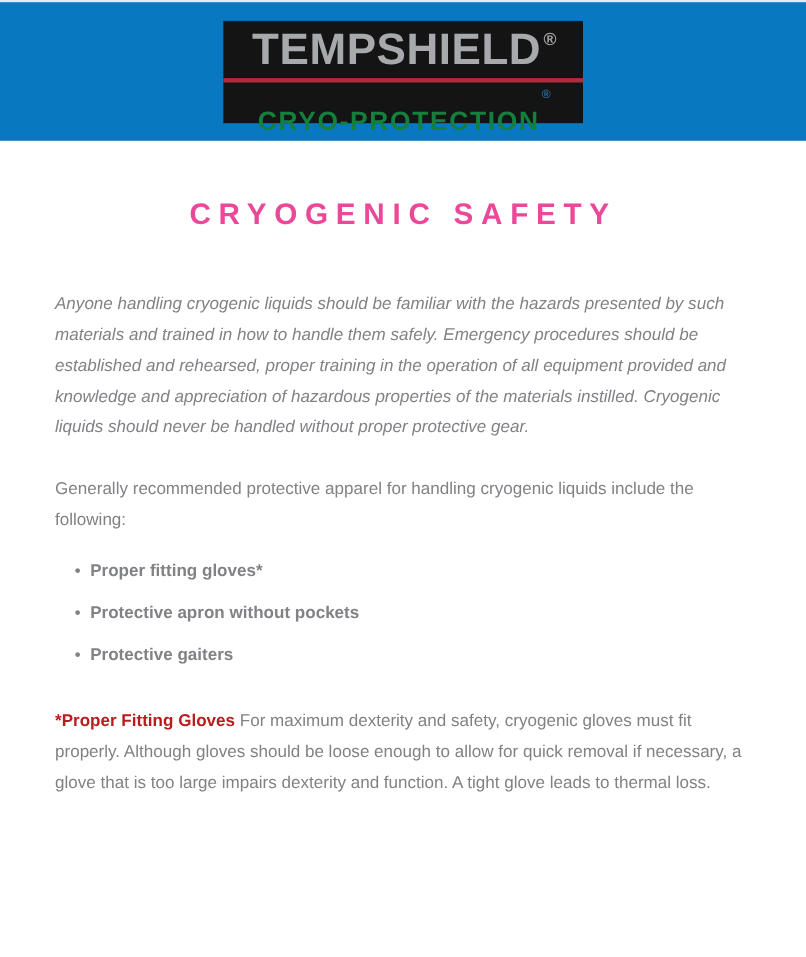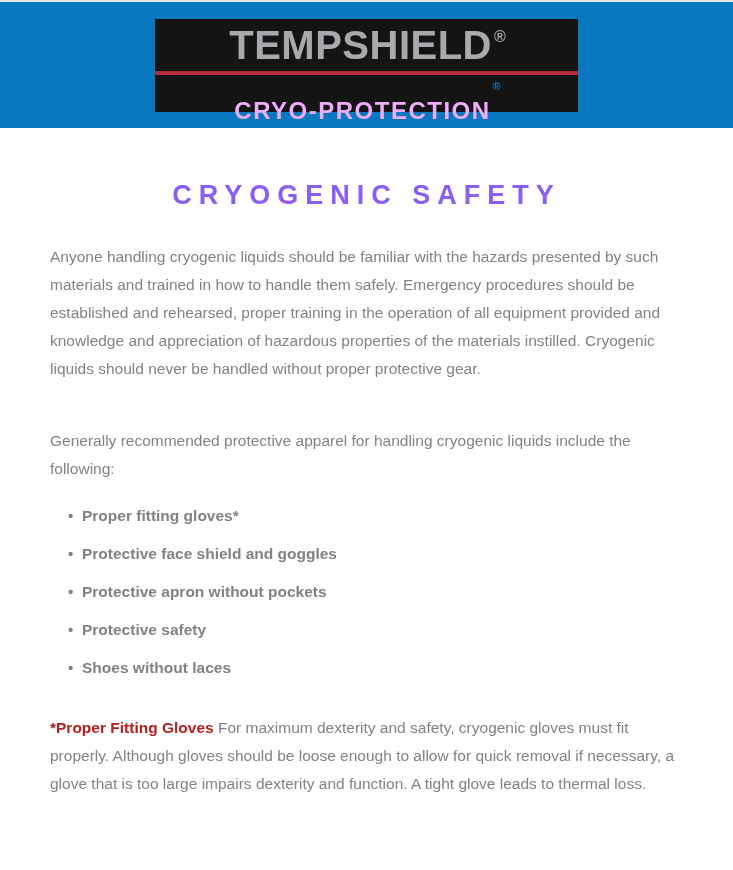--- a/index.html
+++ b/index.html
@@ -13,21 +13,21 @@
   
   .header-band {
     height: 128px;
     background: #0878c1;
     border-top: 2px solid #e7eaec;
     display: flex;
     align-items: center;
     justify-content: center;
   }
   .logo-box {
-    width: 423px;
+    width: 327px;
     height: 93px;
     background: #141414;
     display: flex;
     flex-direction: column;
     cursor: pointer;
     justify-content: center;
   }
   .logo-top {
     height: 52px;
     display: flex;
@@ -51,55 +51,55 @@
     left: 2px;
   }
   .logo-divider { height: 4px; width: 100%; background: #b32b38; }
   .logo-bottom {
     height: 37px;
     display: flex;
     align-items: center;
     justify-content: center;
   }
   .logo-tagline {
-    color: #f0abfc;
+    color: #15803d;
     font-weight: 700;
     font-size: 24px;
     letter-spacing: 1.5px;
     line-height: 1;
     margin-top: 35px;
   }
   .logo-reg-2 {
     color: #1b75bb;
     font-weight: 700;
     font-size: 11px;
     position: relative;
     top: -7px;
     left: 2px;
   }
 
   
   .page-title {
     margin-top: 52px;
     text-align: center;
-    color: #8b5cf6;
+    color: #ec4899;
     font-size: 27px;
     font-weight: 700;
     letter-spacing: 7px;
   }
 
   
   .content {
     padding: 0 50px 24px 50px;
     color: #808285;
     font-size: 15.5px;
     line-height: 28px;
   }
-  .intro-paragraph { margin-top: 32px; }
-  .apparel-paragraph { margin-top: 44px; }
+  .intro-paragraph { margin-top: 52px; font-style: italic; }
+  .apparel-paragraph { margin-top: 28px; }
 
   .apparel-list {
     list-style: none;
     margin-top: 22px;
     padding-left: 18px;
     font-weight: bold;
   }
   .apparel-list li {
     position: relative;
     padding-left: 14px;
@@ -140,23 +140,21 @@
   <h1 class="page-title">CRYOGENIC SAFETY</h1>
 
   <main class="content">
 
     <p class="intro-paragraph">Anyone handling cryogenic liquids should be familiar with the hazards presented by such materials and trained in how to handle them safely. Emergency procedures should be established and rehearsed, proper training in the operation of all equipment provided and knowledge and appreciation of hazardous properties of the materials instilled. Cryogenic liquids should never be handled without proper protective gear.</p>
 
     <p class="apparel-paragraph">Generally recommended protective apparel for handling cryogenic liquids include the following:</p>
 
     <ul class="apparel-list">
       <li>Proper fitting gloves*</li>
-      <li>Protective face shield and goggles</li>
       <li>Protective apron without pockets</li>
-      <li>Protective safety</li>
-      <li>Shoes without laces</li>
+      <li>Protective gaiters</li>
     </ul>
 
     <p class="footnote-paragraph"><span class="footnote-bold">*Proper Fitting Gloves</span><span> For maximum dexterity and safety, cryogenic gloves must fit properly. Although gloves should be loose enough to allow for quick removal if necessary, a glove that is too large impairs dexterity and function. A tight glove leads to thermal loss.</span></p>
 
   </main>
 
 </div>
 
 </body></html>

